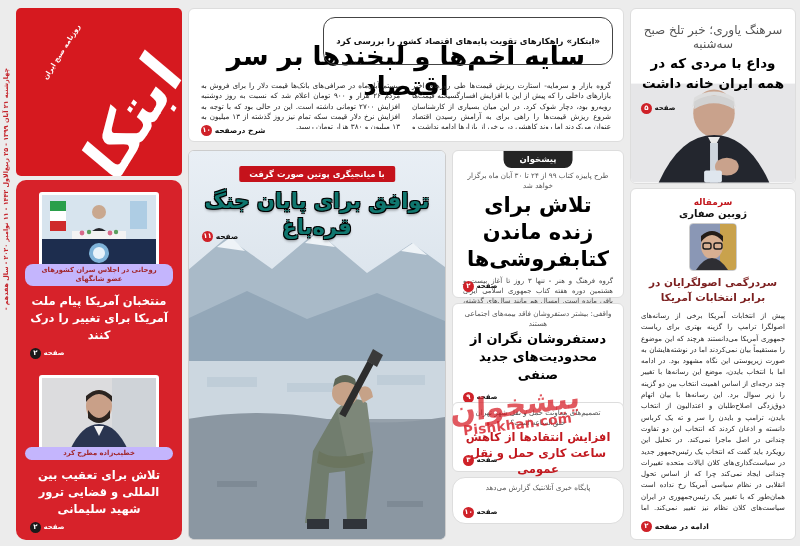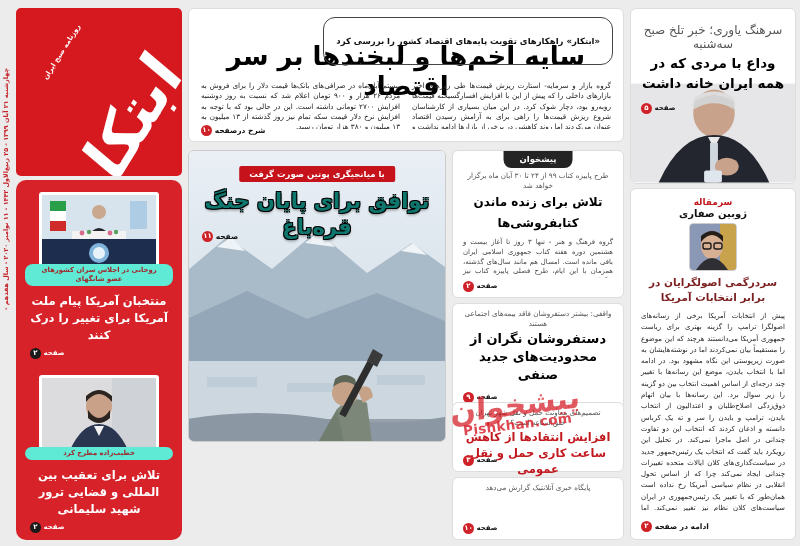--- a/index.html
+++ b/index.html
@@ -17,21 +17,21 @@
     transform:rotate(-58deg) skewX(-8deg);transform-origin:center;color:#fff;font-size:62px;
     font-weight:bold;line-height:60px;white-space:nowrap;}
   .masthead .tagline{position:absolute;left:14px;top:40px;transform:rotate(-58deg);
     color:#fff;font-size:7px;font-weight:bold;white-space:nowrap;}
 
   
   .red-panel{position:absolute;left:16px;top:180px;width:166px;height:360px;background:#d7222a;
     border-radius:10px;box-sizing:border-box;padding-top:12px;}
   .rp-photo{width:114px;height:72px;margin:0 auto;border:3px solid #fff;border-radius:3px;
     overflow:hidden;background:#cfe0ee;}
-  .rp-label{max-width:132px;margin:-6px auto 0;background:#5eead4;color:#a1262b;font-size:6.8px;
+  .rp-label{max-width:132px;margin:-6px auto 0;background:#c4b5fd;color:#a1262b;font-size:6.8px;
     font-weight:bold;text-align:center;padding:2px 8px;border-radius:8px;line-height:9px;position:relative;}
   .rp-headline{color:#fff;font-size:11.5px;font-weight:800;text-align:center;margin:7px 9px 0;
     line-height:17px;}
   .rp-badge{margin:4px 14px 0;color:#fff;font-size:7px;font-weight:bold;text-align:left;}
   .circ{display:inline-block;width:11px;height:11px;border-radius:50%;background:#cf2128;
     color:#fff;font-size:7px;line-height:11px;text-align:center;font-weight:bold;vertical-align:middle;}
   .circ.dark{background:#1a1a1a;}
   .rp-item2{margin-top:16px;}
 
   
@@ -39,39 +39,39 @@
   .lead-kicker{position:absolute;top:8px;right:10px;border:1px solid #444;border-radius:12px;
     padding:18px 12px;font-size:8.5px;font-weight:bold;color:#111;}
   .lead-headline{margin-top:32px;text-align:center;font-size:26px;font-weight:900;color:#000;
     line-height:30px;}
   .lead-body{position:absolute;top:72px;right:0;left:0;display:flex;flex-direction:row;
     gap:12px;padding:0 12px;height:48px;overflow:hidden;}
   .lead-col{flex:1;font-size:7.2px;line-height:10.3px;text-align:justify;color:#222;}
   .lead-pageref{position:absolute;bottom:5px;left:12px;font-size:7.5px;font-weight:bold;color:#111;}
 
   
-  .photo-story{left:188px;top:150px;width:258px;height:292px;border:1px solid #ccc;overflow:hidden;padding:0;}
+  .photo-story{left:188px;top:150px;width:258px;height:390px;border:1px solid #ccc;overflow:hidden;padding:0;}
   .ps-kicker{position:absolute;top:15px;left:50%;transform:translateX(-50%);background:#c5121b;
     color:#fff;font-size:8.5px;font-weight:bold;padding:3px 10px;border-radius:2px;white-space:nowrap;}
   .ps-headline{position:absolute;top:37px;right:0;width:100%;text-align:center;font-size:21px;
     font-weight:900;color:#0f766e;line-height:26px;
     text-shadow:-1px -1px 0 #000,1px -1px 0 #000,-1px 1px 0 #000,1px 1px 0 #000,0 2px 3px rgba(0,0,0,.45);}
   .ps-badge{position:absolute;top:80px;left:13px;font-size:7.5px;font-weight:bold;color:#111;}
 
   
   .pk-card{left:452px;width:172px;}
   .pk1{top:150px;height:148px;}
   .pk2{top:303px;height:106px;}
   .pk3{top:402px;height:70px;}
-  .pk4{top:477px;height:63px;}
+  .pk4{top:477px;height:47px;border-radius:13px;}
   .pk-tab{position:absolute;top:0;left:50%;transform:translateX(-50%);background:#242424;color:#fff;
     font-size:8.5px;font-weight:bold;padding:3px 16px 4px;border-radius:0 0 8px 8px;}
   .pk-kicker{font-size:7.2px;color:#555;text-align:center;padding:5px 10px 0;line-height:9.5px;}
   .pk1 .pk-kicker{padding-top:20px;}
-  .pk-headline{font-size:12px;font-weight:900;text-align:center;color:#000;line-height:21px;
+  .pk-headline{font-size:21px;font-weight:900;text-align:center;color:#000;line-height:27px;
     padding:2px 8px 0;}
   .pk-headline.md{font-size:13px;line-height:18px;}
   .pk-headline.sm{font-size:11.5px;line-height:16px;}
   .pk-headline.accent{color:#c2191f;}
   .pk-body{font-size:6.9px;line-height:9.8px;text-align:justify;color:#444;padding:4px 10px 0;
     height:40px;overflow:hidden;}
   .pk-badge{position:absolute;bottom:5px;left:10px;font-size:7px;font-weight:bold;color:#111;}
 
   
   .watermark{position:absolute;left:436px;top:390px;width:160px;text-align:center;

